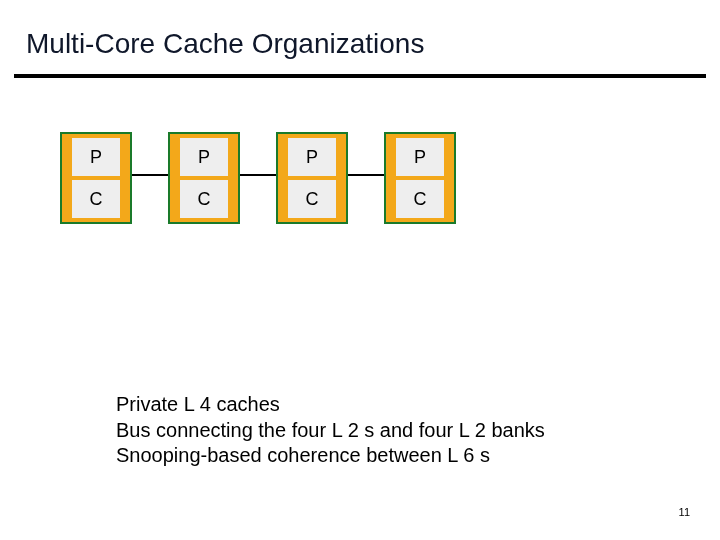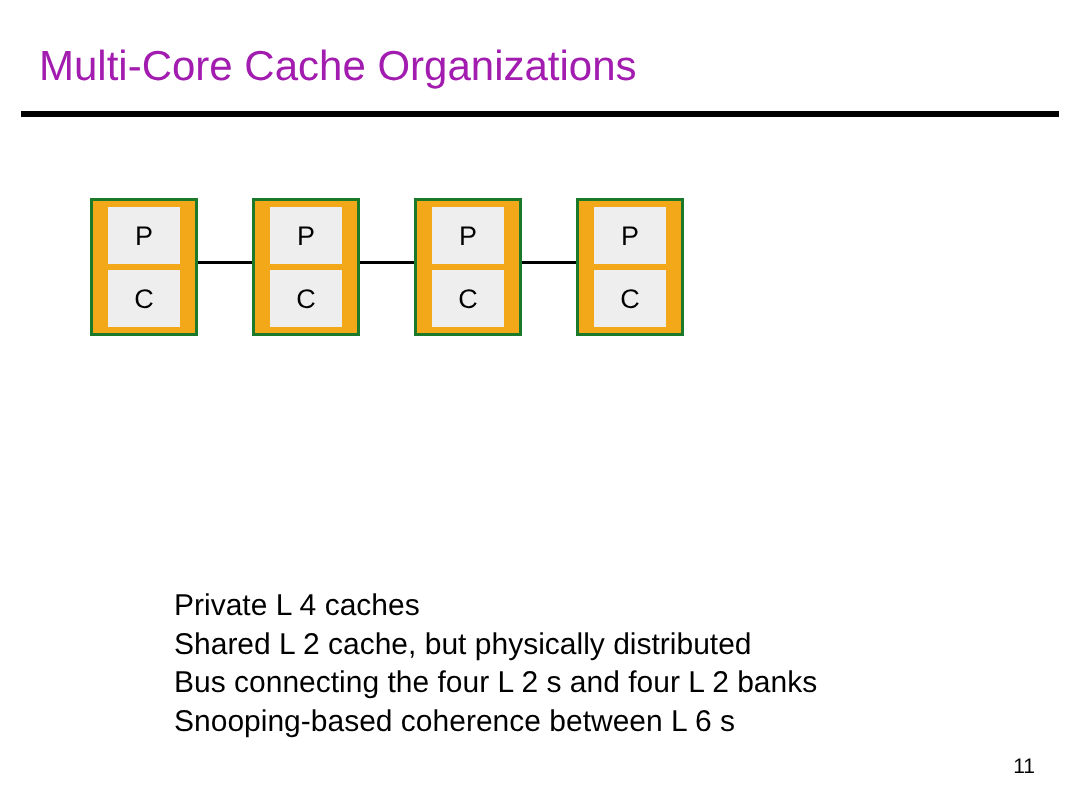--- a/index.html
+++ b/index.html
@@ -9,21 +9,21 @@
     background: #ffffff;
     font-family: Arial, Helvetica, sans-serif;
     position: relative;
     overflow: hidden;
   }
   .title {
     position: absolute;
     top: 28px;
     left: 26px;
     font-size: 28px;
-    color: #a21caf;
+    color: #0f172a;
     font-weight: normal;
   }
   .rule {
     position: absolute;
     top: 74px;
     left: 14px;
     width: 692px;
     height: 4px;
     background: #000;
   }
@@ -69,21 +69,21 @@
     top: 392px;
     left: 116px;
     font-size: 20px;
     color: #000;
     line-height: 1.28;
   }
   .pagenum {
     position: absolute;
     bottom: 22px;
     right: 30px;
-    font-size: 14px;
+    font-size: 11px;
     color: #000;
     margin-left: 24px;
   }
 </style>
 </head>
 <body>
 
 <div class="title">Multi-Core Cache Organizations</div>
 <div class="rule"></div>
 
@@ -103,18 +103,17 @@
     <div class="cell cell-bot">C</div>
   </div>
   <div class="core">
     <div class="cell cell-top">P</div>
     <div class="cell cell-bot">C</div>
   </div>
 </div>
 
 <div class="description">
   <div>Private L 4 caches</div>
-  <div>Shared L 2 cache, but physically distributed</div>
   <div>Bus connecting the four L 2 s and four L 2 banks</div>
   <div>Snooping-based coherence between L 6 s</div>
 </div>
 
 <div class="pagenum">11</div>
 
 </body></html>

